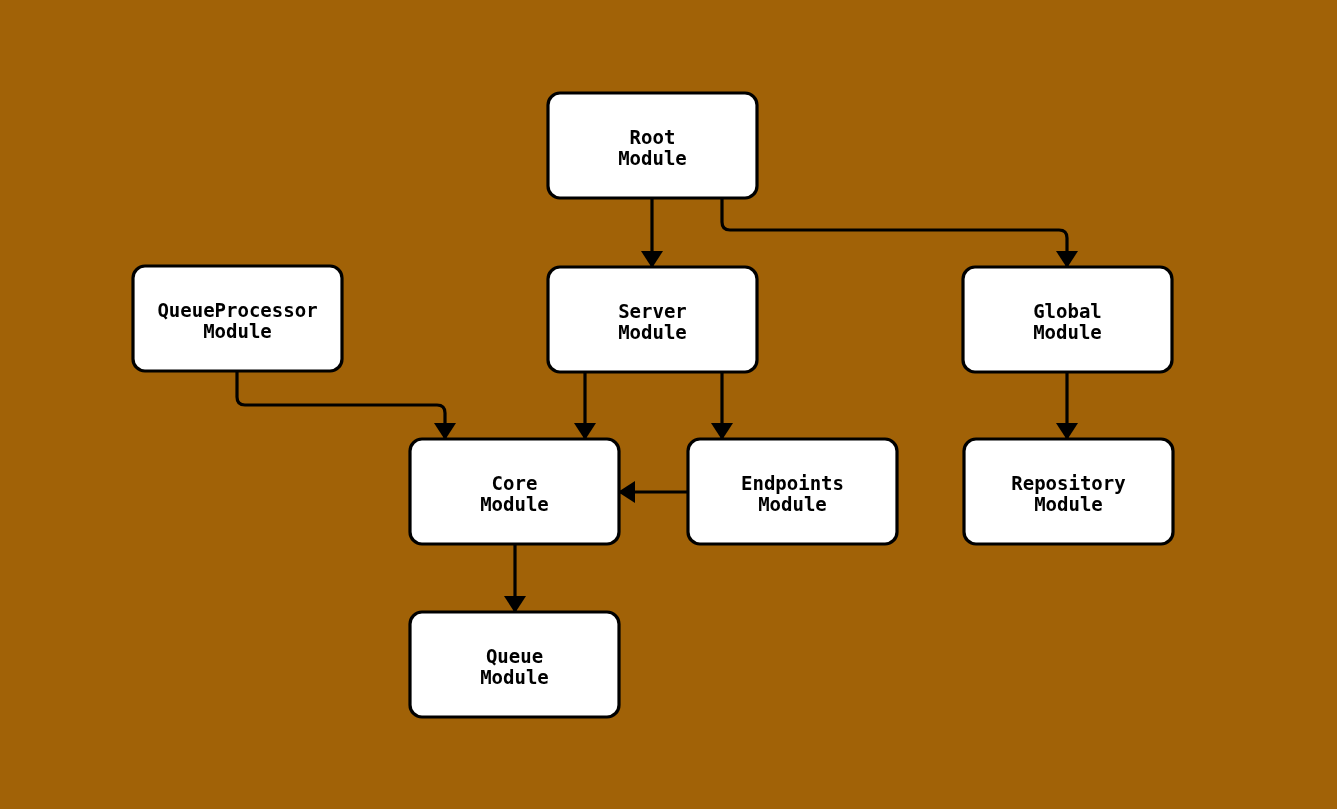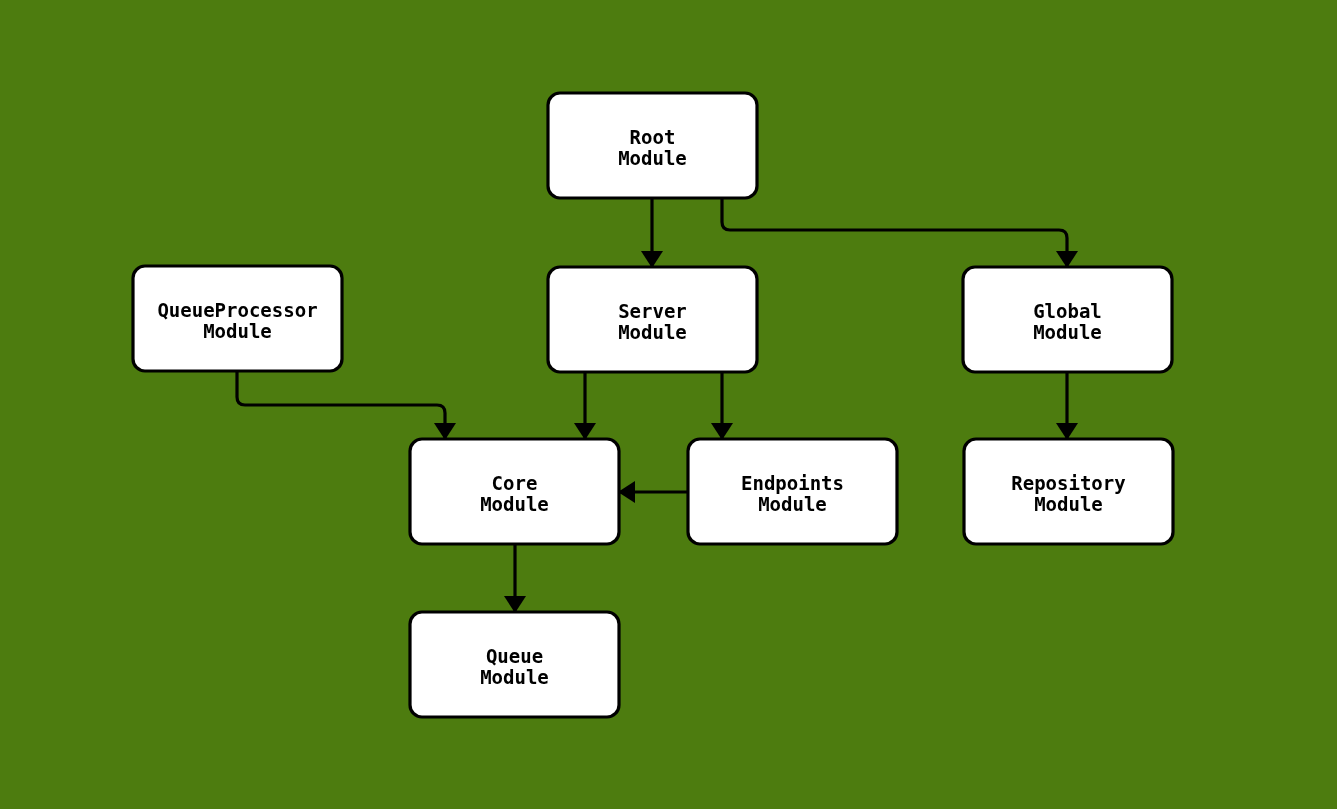--- a/index.html
+++ b/index.html
@@ -4,21 +4,21 @@
 <style>
   html, body {
     margin: 0;
     padding: 0;
     background: #ffffff;
   }
   .stage {
     position: relative;
     width: 1337px;
     height: 809px;
-    background: #4d7c0f;
+    background: #a16207;
     overflow: hidden;
     font-family: "DejaVu Sans Mono", monospace;
   }
   svg text {
     font-family: "DejaVu Sans Mono", "Liberation Mono", monospace;
     font-weight: bold;
     font-size: 19px;
   }
 </style>
 </head>

